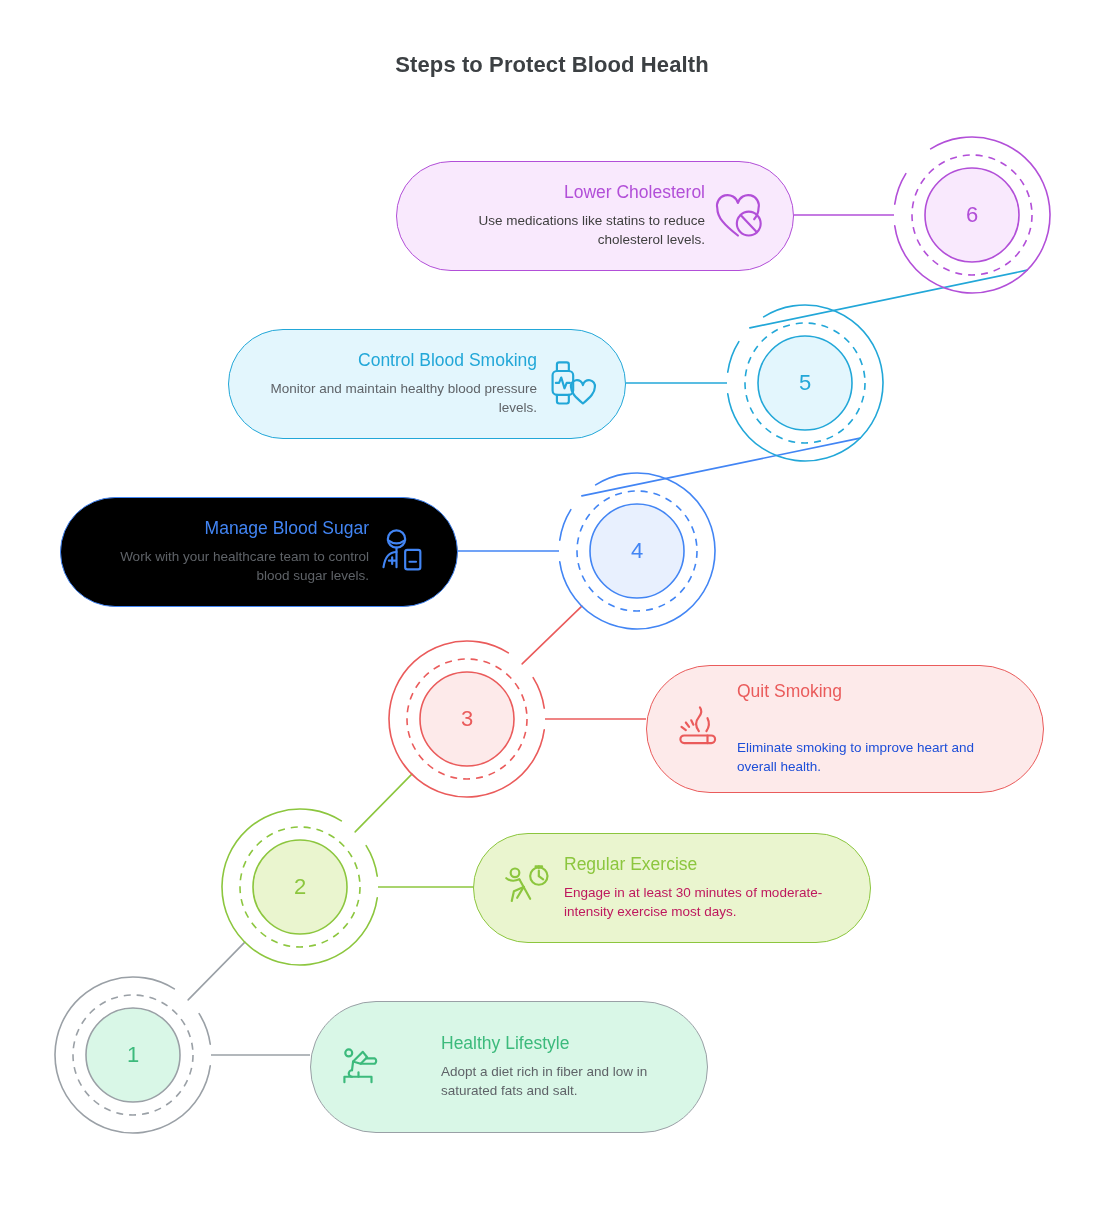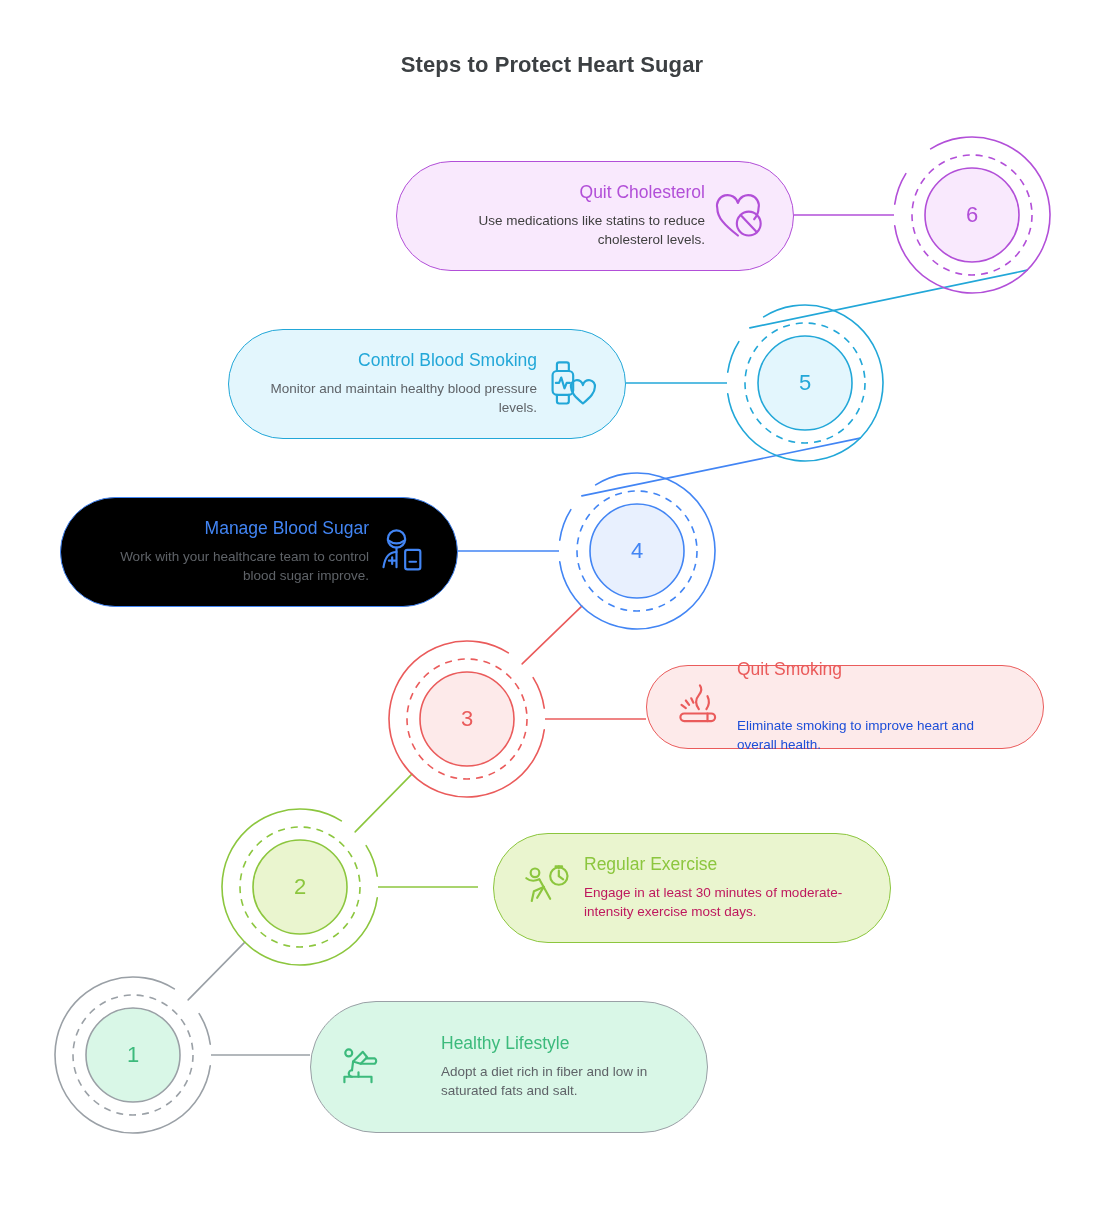--- a/index.html
+++ b/index.html
@@ -85,21 +85,21 @@
     line-height: 1.42;
     color: #5f6368;
   }
   .pill.overflow .desc { position: relative; }
 </style>
 </head>
 <body style="background: rgb(255, 255, 255);">
 
 <div id="stage">
 
-  <div id="title">Steps to Protect Heart Sugar</div>
+  <div id="title">Steps to Protect Blood Health</div>
 
   <svg id="art" viewBox="0 0 1104 1213" width="1104" height="1213">
       <path d="M 199.14775150020122 1013.66629738981 A 78 78 0 0 1 210.24090936184248 1044.144498125115" stroke="#9aa0a6" stroke-width="1.6" fill="none" stroke-linecap="round"></path>
       <path d="M 210.24090936184248 1065.855501874885 A 78 78 0 1 1 174.33370261018996 988.8522484997987" stroke="#9aa0a6" stroke-width="1.6" fill="none" stroke-linecap="round"></path>
       <circle cx="133" cy="1055" r="60" stroke="#9aa0a6" stroke-width="1.6" fill="none" stroke-dasharray="7 6"></circle>
       <circle cx="133" cy="1055" r="47" stroke="#9aa0a6" stroke-width="1.6" fill="#d9f7e7"></circle>
       <path d="M 211 1055 L 310 1055" stroke="#9aa0a6" stroke-width="1.6" fill="none"></path>
       <path d="M 188.1543289325507 999.8456710674493 L 244.8456710674493 942.1543289325507" stroke="#9aa0a6" stroke-width="1.6" fill="none" stroke-linecap="round"></path>
       <path d="M 366.14775150020125 845.66629738981 A 78 78 0 0 1 377.24090936184245 876.1444981251149" stroke="#8cc63e" stroke-width="1.6" fill="none" stroke-linecap="round"></path>
       <path d="M 377.24090936184245 897.8555018748851 A 78 78 0 1 1 341.33370261018996 820.8522484997987" stroke="#8cc63e" stroke-width="1.6" fill="none" stroke-linecap="round"></path>
@@ -152,41 +152,41 @@
          <path d="M5 38 L5 33 L30 33 L30 38"></path>
          <path d="M12 27 A3 3 0 1 0 12 33"></path>
          <path d="M18 29 L18 33"></path>
           </svg>
         </div>
         <div class="txt">
           <div class="head" style="color: rgb(60, 186, 124);">Healthy Lifestyle</div>
           <div class="desc" style="color: rgb(95, 99, 104);">Adopt a diet rich in fiber and low in saturated fats and salt.</div>
         </div>
       </div>
-      <div class="pill right overflow" style="left: 493px; top: 833px; width: 398px; height: 110px; background: rgb(234, 245, 207); border-color: rgb(140, 198, 62);">
+      <div class="pill right overflow" style="left: 473px; top: 833px; width: 398px; height: 110px; background: rgb(234, 245, 207); border-color: rgb(140, 198, 62);">
         <div class="icon-wrap">
           <svg viewBox="0 0 48 48" width="52" height="52" fill="none" stroke="#8cc63e" stroke-width="2" stroke-linecap="round" stroke-linejoin="round">
             <circle cx="12" cy="10" r="4"></circle>
          <path d="M4 15 Q9 19 16 16"></path>
          <path d="M16 16 L20 23 L26 34"></path>
          <path d="M20 23 L11 27 L9 36"></path>
          <path d="M20 23 L14 33"></path>
          <circle cx="34" cy="13" r="8"></circle>
          <path d="M34 13 L34 8"></path>
             <path d="M34 13 L38 16"></path>
          <path d="M31 4 L37 4"></path>
             <path d="M34 4 L34 5.5"></path>
           </svg>
         </div>
         <div class="txt">
           <div class="head" style="color: rgb(140, 198, 62);">Regular Exercise</div>
           <div class="desc" style="color: #be185d;">Engage in at least 30 minutes of moderate-intensity exercise most days.</div>
         </div>
       </div>
-      <div class="pill right" style="left: 646px; top: 665px; width: 398px; height: 84px; background: rgb(253, 234, 234); border-color: rgb(234, 91, 91);">
+      <div class="pill right" style="left: 646px; top: 665px; width: 398px; height: 128px; background: rgb(253, 234, 234); border-color: rgb(234, 91, 91);">
         <div class="icon-wrap">
           <svg viewBox="0 0 48 48" width="52" height="52" fill="none" stroke="#ea5b5b" stroke-width="2" stroke-linecap="round" stroke-linejoin="round">
             <rect x="5" y="30" width="32" height="7" rx="3.5"></rect>
          <path d="M30 30 L30 37"></path>
          <path d="M22 26 Q17 19 22 13 Q26 8 23 4"></path>
          <path d="M29 26 Q33 20 30 14"></path>
          <path d="M6 22 L10 25"></path>
             <path d="M10 18 L13 22"></path>
             <path d="M15 16 L17 20"></path>
           </svg>
@@ -204,21 +204,21 @@
          <path d="M18 20 L18 38"></path>
          <path d="M18 24 Q8 24 6 38"></path>
          <path d="M11 32 L17 32"></path>
             <path d="M14 29 L14 35"></path>
          <rect x="26" y="22" width="14" height="18" rx="2"></rect>
          <path d="M30 33 L36 33"></path>
           </svg>
         </div>
         <div class="txt">
           <div class="head" style="color: rgb(66, 133, 244);">Manage Blood Sugar</div>
-          <div class="desc" style="color: rgb(95, 99, 104);">Work with your healthcare team to control blood sugar improve.</div>
+          <div class="desc" style="color: rgb(95, 99, 104);">Work with your healthcare team to control blood sugar levels.</div>
         </div>
       </div>
       <div class="pill left" style="left: 228px; top: 329px; width: 398px; height: 110px; background: rgb(227, 246, 253); border-color: rgb(34, 167, 216);">
         <div class="icon-wrap">
           <svg viewBox="0 0 48 48" width="52" height="52" fill="none" stroke="#22a7d8" stroke-width="2" stroke-linecap="round" stroke-linejoin="round">
             <rect x="7" y="12" width="19" height="22" rx="4"></rect>
          <path d="M11 12 L11 6 A2 2 0 0 1 13 4 L20 4 A2 2 0 0 1 22 6 L22 12"></path>
          <path d="M11 34 L11 40 A2 2 0 0 0 13 42 L20 42 A2 2 0 0 0 22 40 L22 34"></path>
          <path d="M10 23 L13 23 L15 18 L18 28 L20 23 L23 23"></path>
          <path d="M35 42 C28 36 24 32 24 27 A5.4 5.4 0 0 1 35 25 A5.4 5.4 0 0 1 46 27 C46 32 42 36 35 42 Z"></path>
@@ -231,19 +231,19 @@
       </div>
       <div class="pill left" style="left: 396px; top: 161px; width: 398px; height: 110px; background: rgb(249, 233, 253); border-color: rgb(178, 79, 216);">
         <div class="icon-wrap">
           <svg viewBox="0 0 48 48" width="52" height="52" fill="none" stroke="#b24fd8" stroke-width="2" stroke-linecap="round" stroke-linejoin="round">
             <path d="M23 42 C10 32 4 25 4 17 A8.5 8.5 0 0 1 23 12 A8.5 8.5 0 0 1 42 17 C42 21 40.5 24 38 27"></path>
          <circle cx="33" cy="31" r="11"></circle>
          <path d="M25.5 23 L40.5 39"></path>
           </svg>
         </div>
         <div class="txt">
-          <div class="head" style="color: rgb(178, 79, 216);">Quit Cholesterol</div>
+          <div class="head" style="color: rgb(178, 79, 216);">Lower Cholesterol</div>
           <div class="desc" style="color: #404040;">Use medications like statins to reduce cholesterol levels.</div>
         </div>
       </div>
     </div>
 
 </div>
 
 </body></html>

